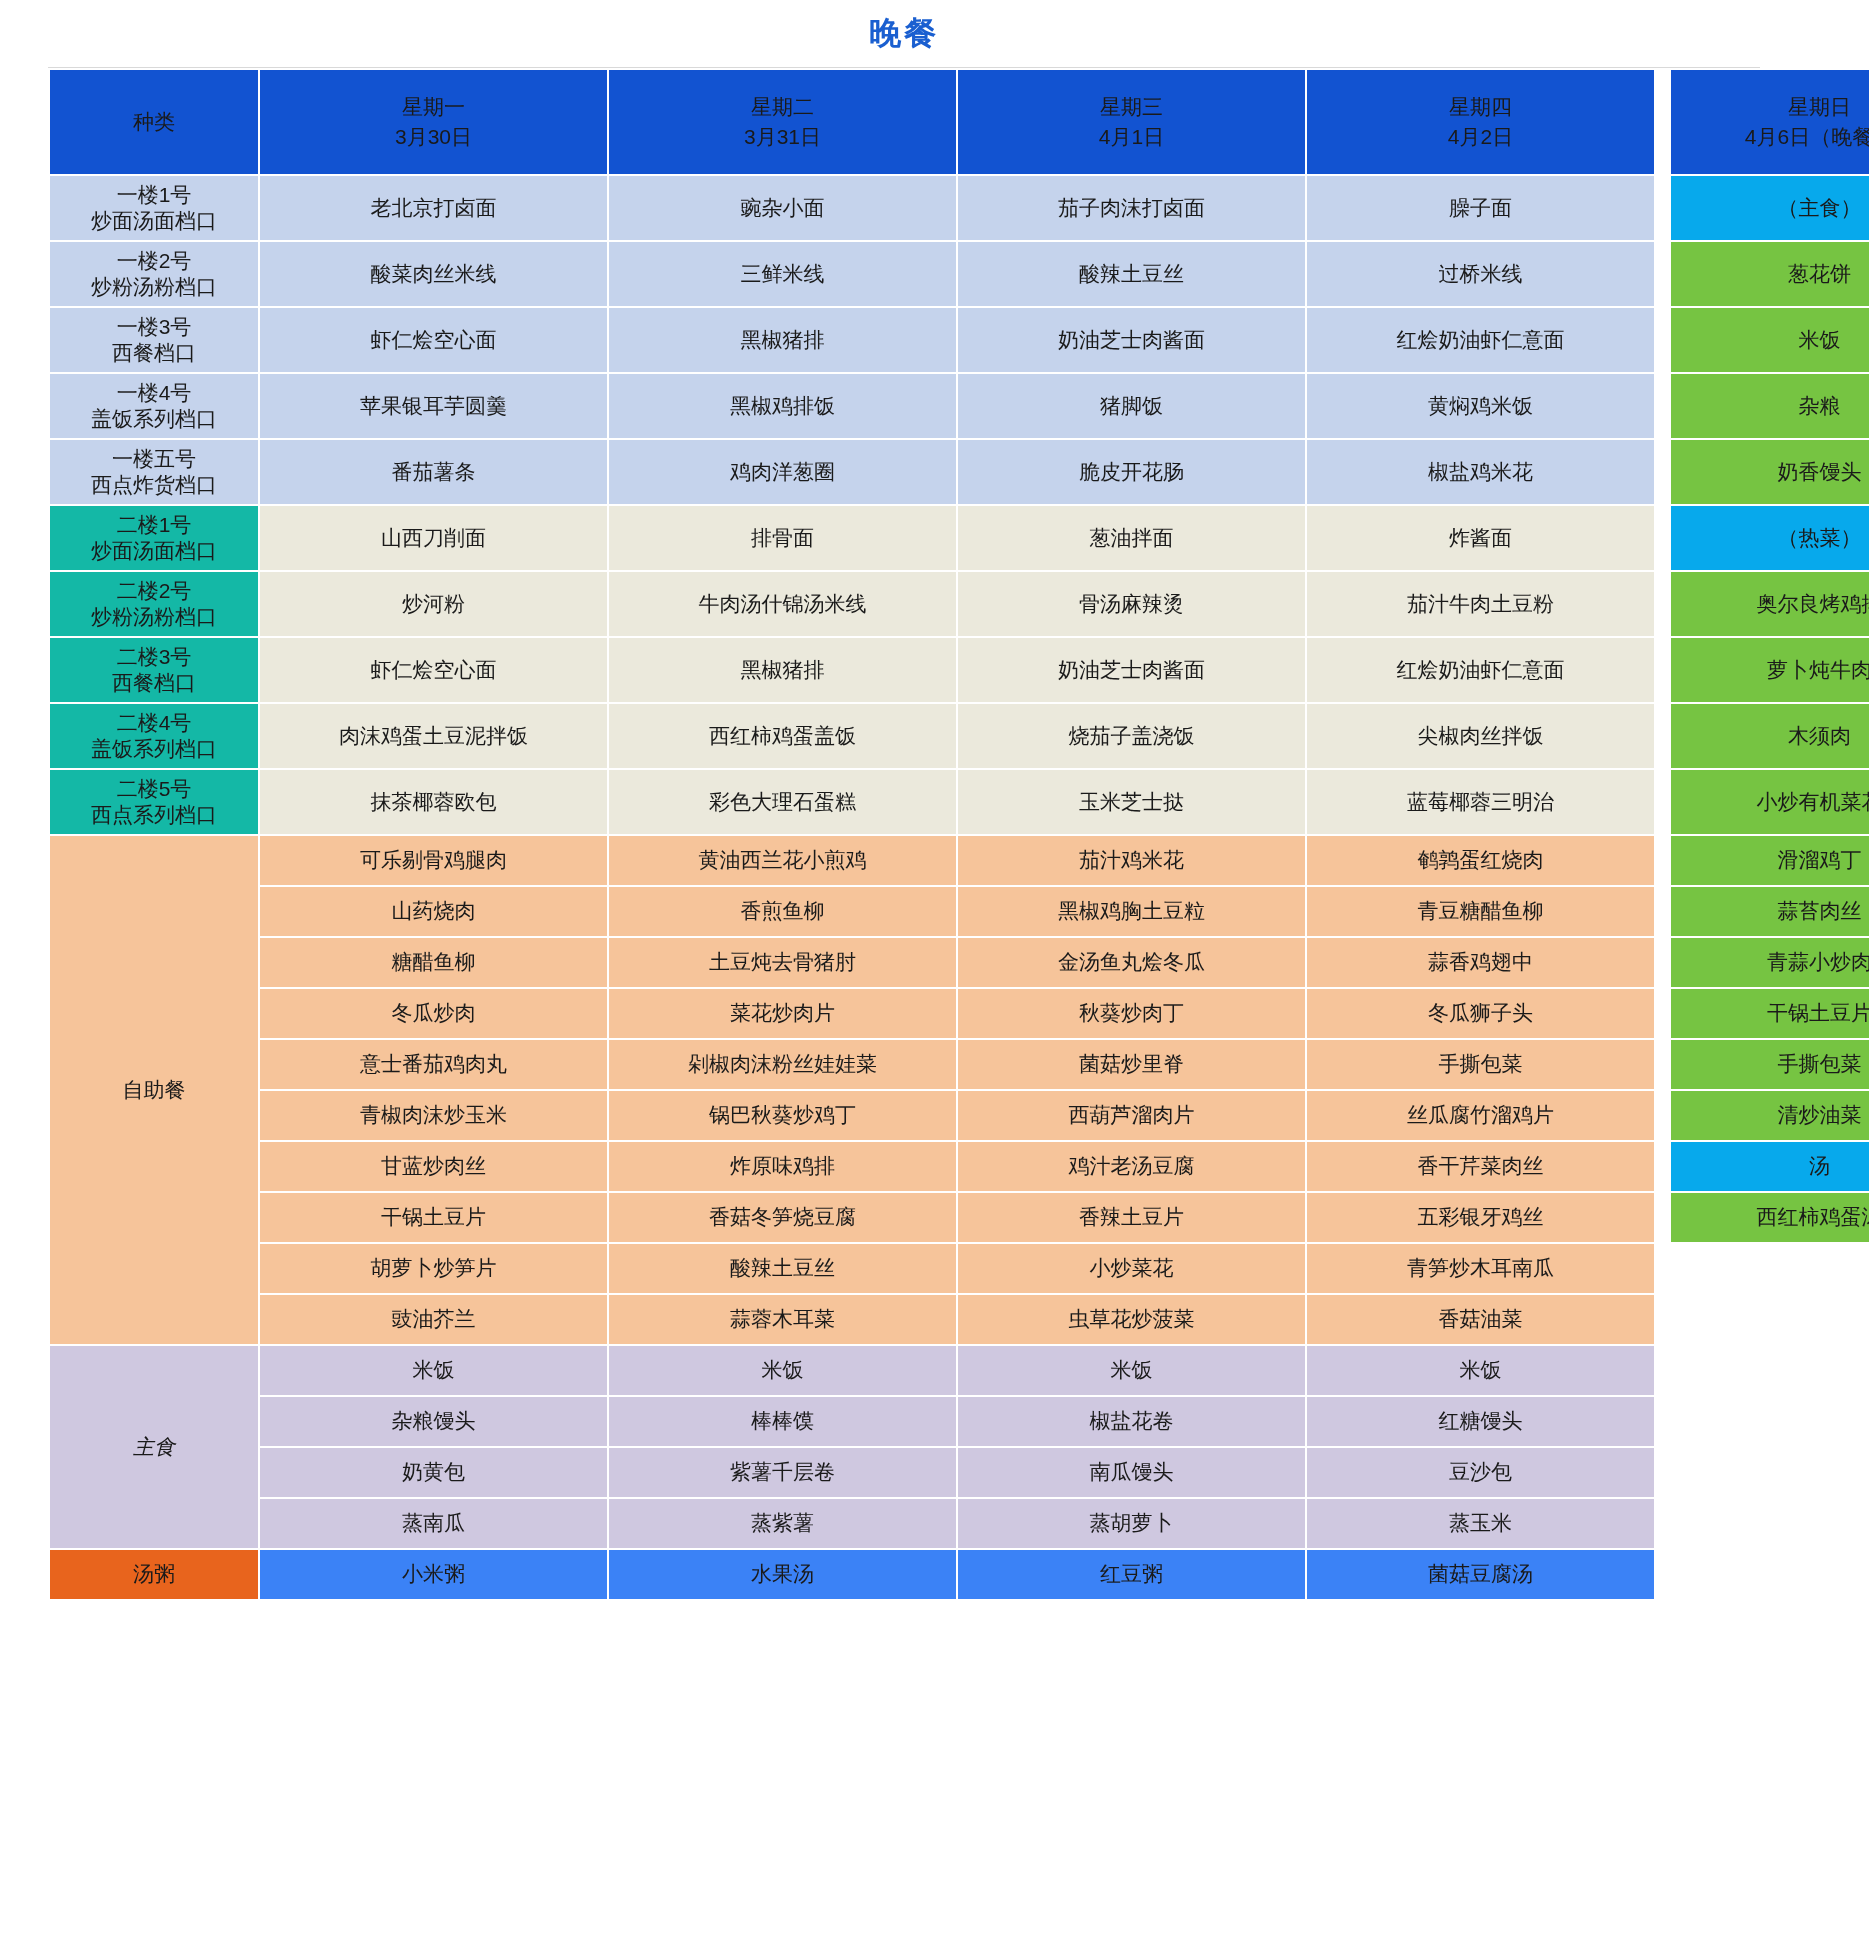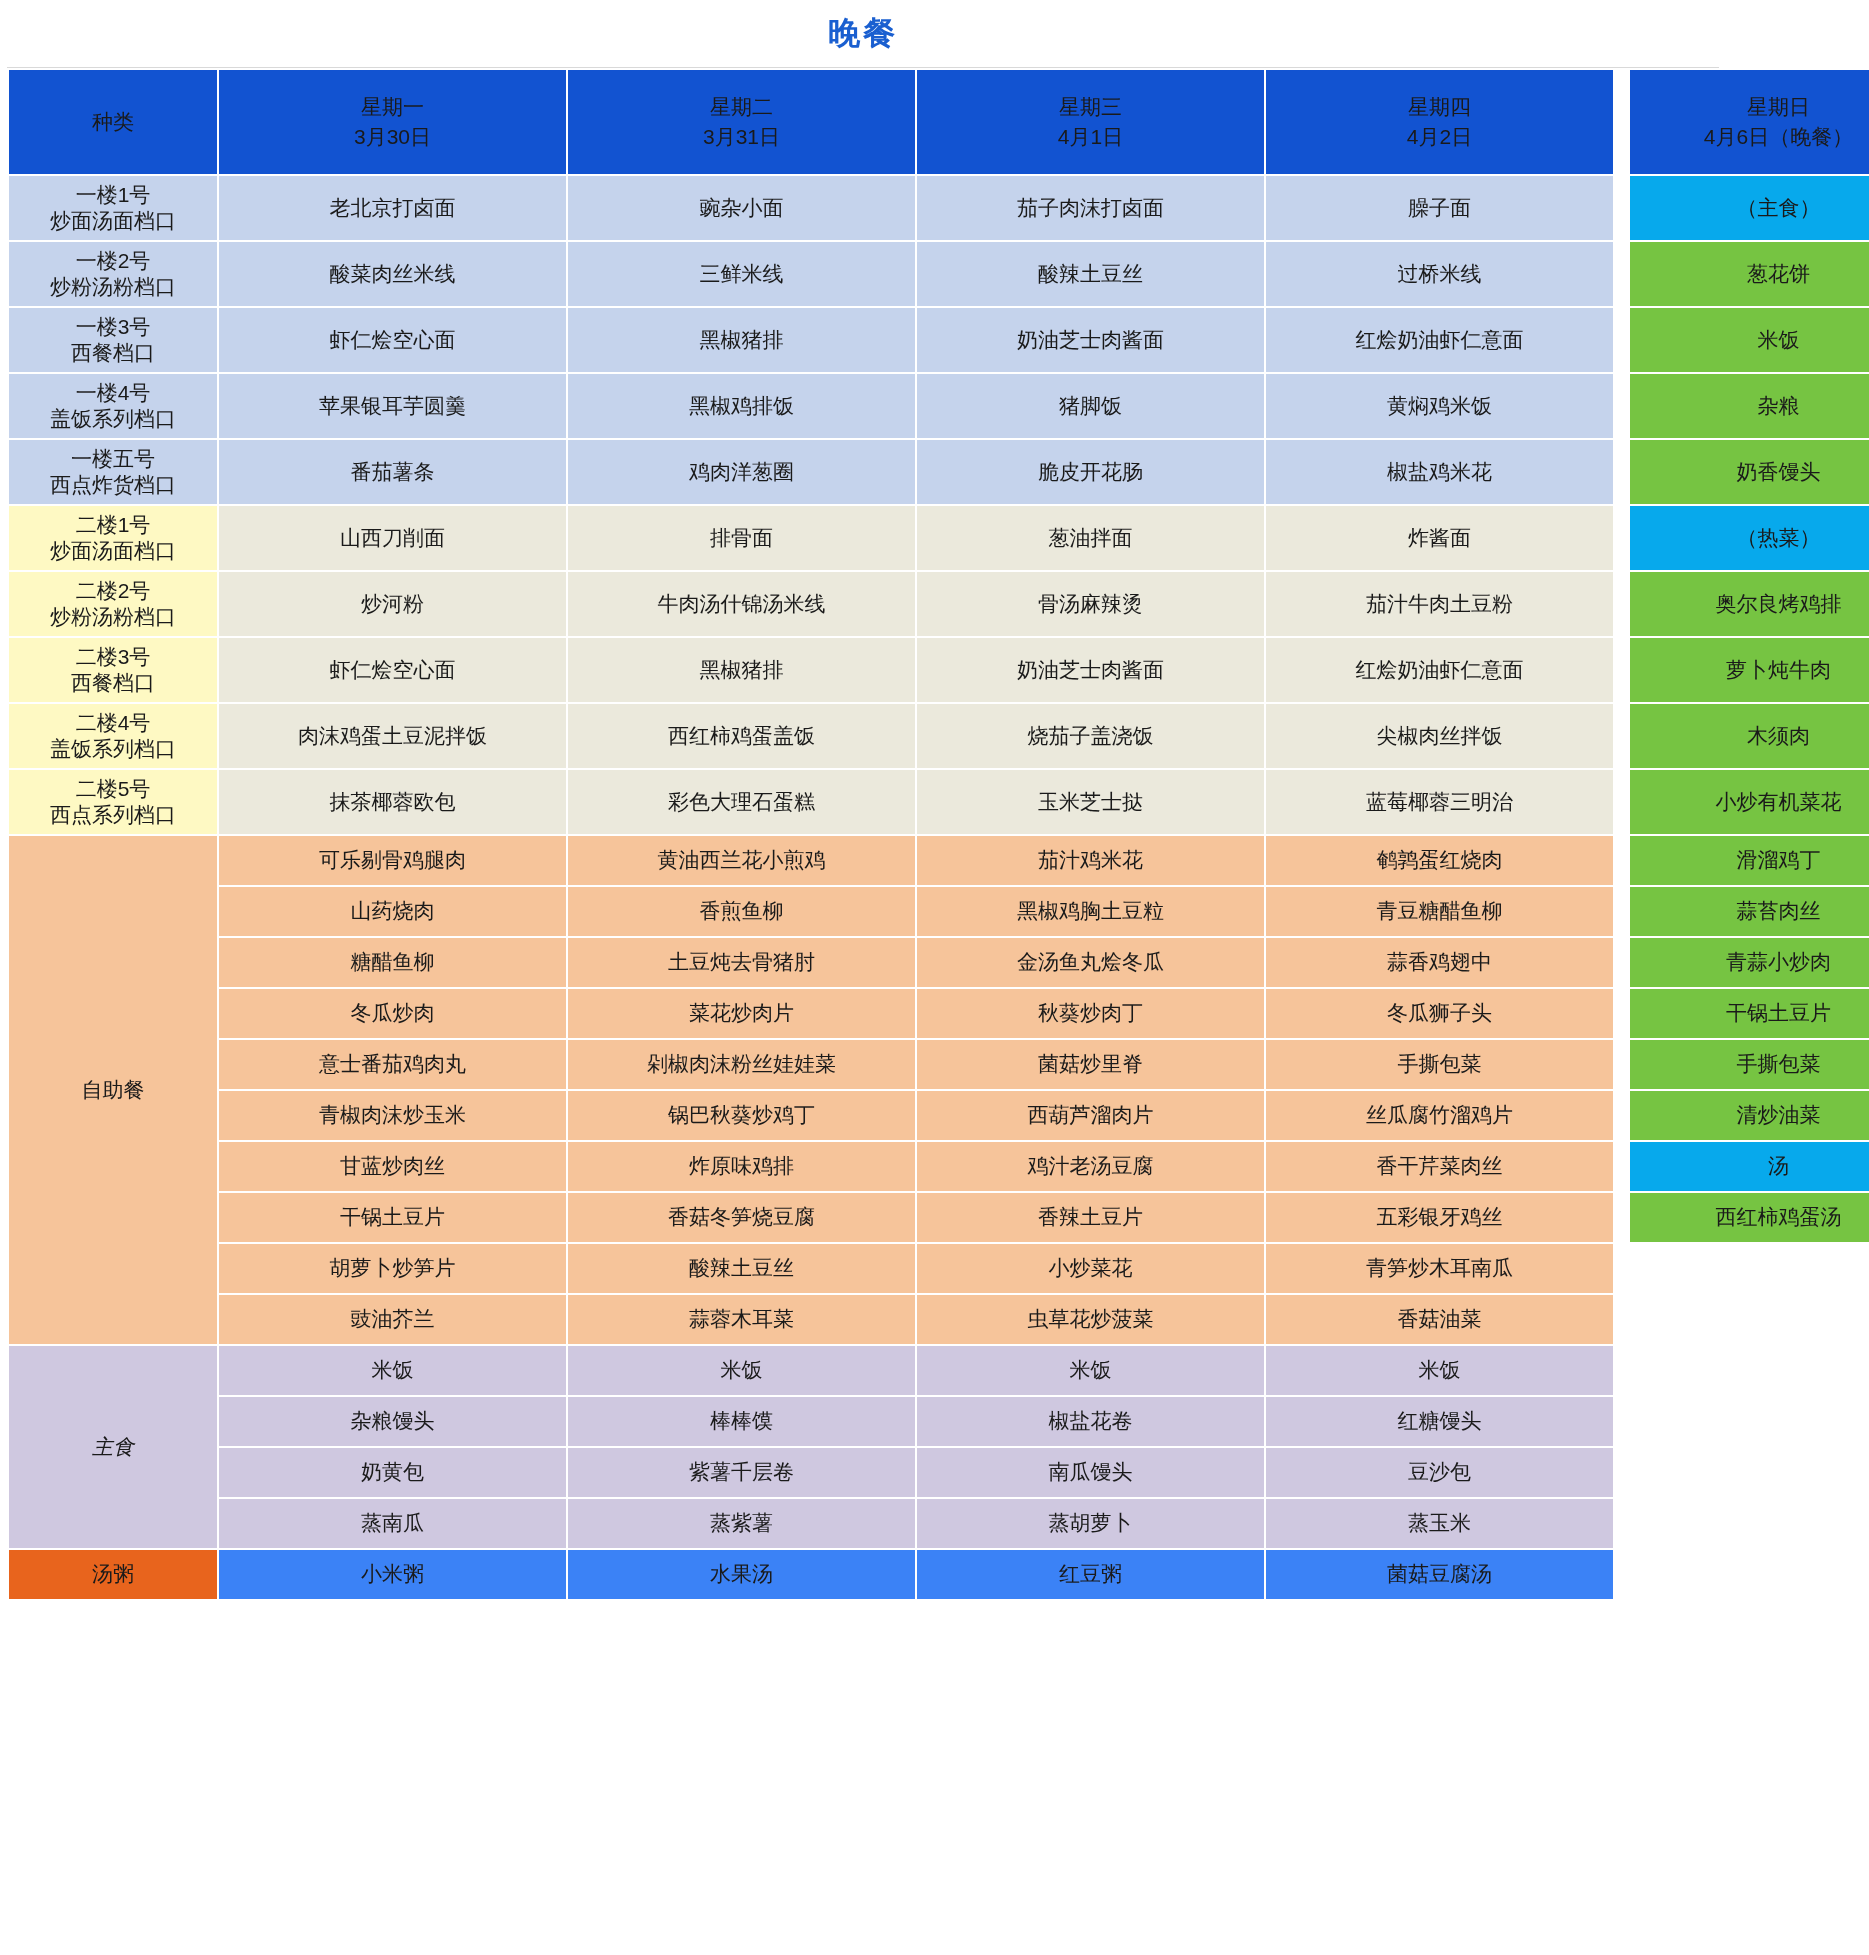--- a/index.html
+++ b/index.html
@@ -9,20 +9,21 @@
   }
   body {
     width: 1869px;
     font-family: "Liberation Sans", "DejaVu Sans", sans-serif;
     -webkit-font-smoothing: antialiased;
   }
   .sheet {
     width: 1729px;
     box-sizing: border-box;
     padding: 0 9.7px 0 7px;
+    margin-left: 41px;
   }
   .title-bar {
     height: 67px;
     display: flex;
     align-items: center;
     justify-content: center;
     border-bottom: 1.4px solid #d9d9d9;
   }
   .title-bar .title {
     color: #1a5fd0;
@@ -73,21 +74,21 @@
   .c-red    { background: #3b82f6; color: #000; font-weight: bold; height: 47px; }
   .c-green  { background: #76c442; height: 64px; }
   .c-green-s{ background: #76c442; height: 49px; }
   .c-cyan   { background: #07a9ec; height: 64px; }
   .c-cyan-s { background: #07a9ec; height: 49px; }
   .c-white  { background: #ffffff; height: 49px; }
   .c-label  { background: #f6c49a; font-size: 23.6px; }
   .c-label-p{ background: #cfc8e0; font-size: 23.6px; font-style: italic; }
   .c-label-r{ background: #e8641d; font-size: 22px; font-weight: bold; }
   .type-blue  { background: #c5d3ec; font-size: 19.4px; line-height: 1.3; }
-  .type-beige { background: #fef9c3; font-size: 19.4px; line-height: 1.3; }
+  .type-beige { background: #14b8a6; font-size: 19.4px; line-height: 1.3; }
   .type-blue .l1, .type-beige .l1 { display:block; }
   .type-blue .l2, .type-beige .l2 { display:block; }
 </style>
 </head>
 <body>
 
 <div class="sheet">
 
   <div class="title-bar">
     <div class="title">晚餐</div>

